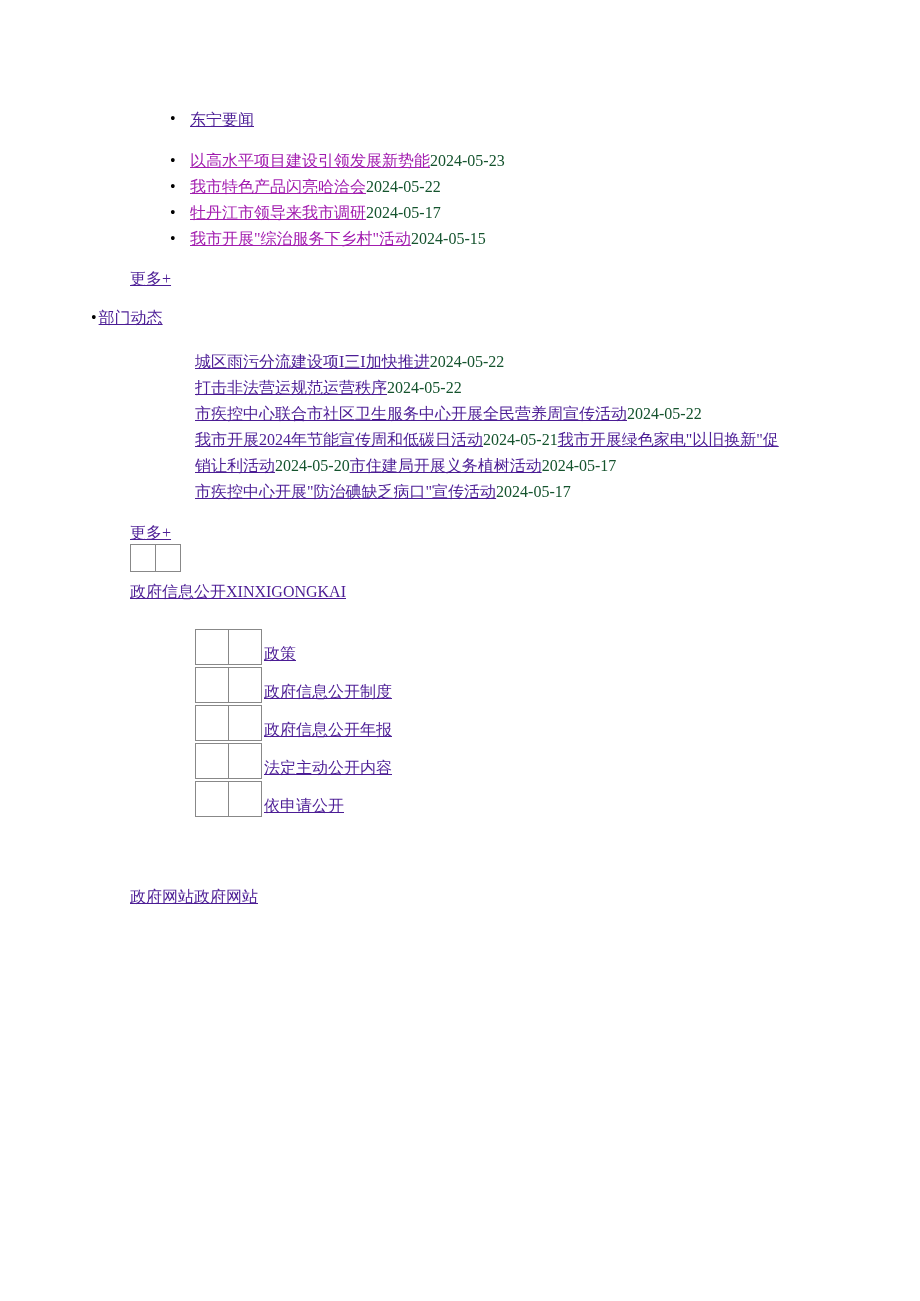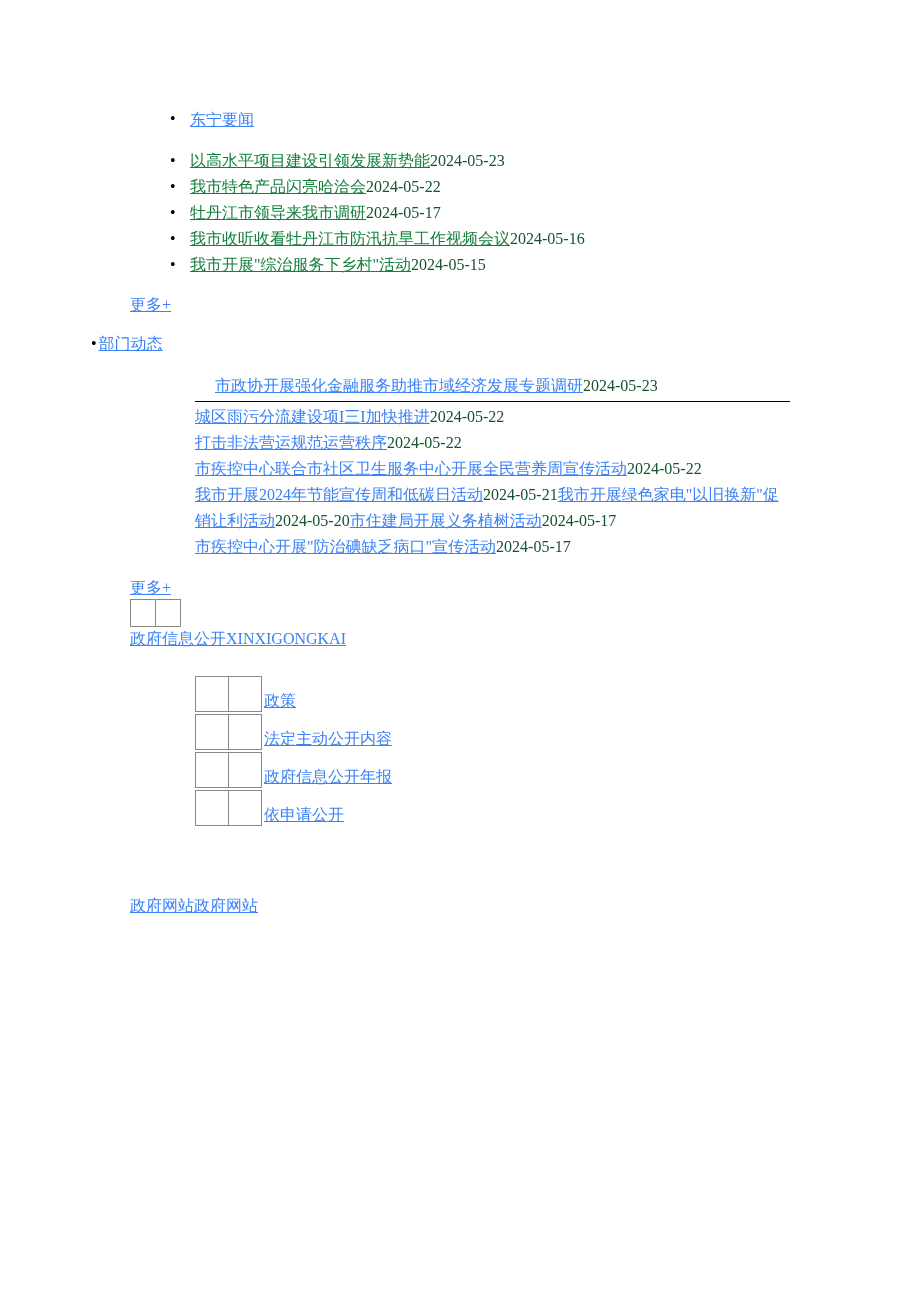--- a/index.html
+++ b/index.html
@@ -8,21 +8,21 @@
       box-sizing: border-box;
     }
     body {
       font-family: "SimSun", "宋体", serif;
       font-size: 16px;
       background: #fff;
       padding: 0;
       width: 920px;
     }
     a {
-      color: #3b82f6;
+      color: #4c1d95;
       text-decoration: underline;
     }
     .tab-section {
       margin-left: 170px;
       margin-top: 110px;
     }
     .tab-header {
       list-style: none;
       margin-bottom: 18px;
     }
@@ -45,21 +45,21 @@
       line-height: 24px;
       margin-bottom: 2px;
     }
     .news-list li::before {
       content: "•";
       position: absolute;
       left: 0;
       color: #000;
     }
     .news-list a {
-      color: #15803d;
+      color: #a21caf;
     }
     .date {
       color: #14532d;
       text-decoration: none;
       display: inline;
     }
     .more-link {
       margin-left: 130px;
       margin-top: 18px;
       margin-bottom: 18px;
@@ -100,21 +100,21 @@
     .small-box {
       width: 26px;
       height: 28px;
       border: 1px solid #888;
     }
     .small-box + .small-box {
       margin-left: -1px;
     }
     .info-open-title {
       margin-left: 130px;
-      margin-top: 2px;
+      margin-top: 10px;
       margin-bottom: 24px;
       text-decoration: underline;
     }
     .info-open-list {
       margin-left: 195px;
       list-style: none;
     }
     .info-open-list li {
       display: flex;
       align-items: flex-end;
@@ -146,37 +146,33 @@
 <body>
 
 <div class="tab-section">
   <ul class="tab-header">
     <li><a href="#">东宁要闻</a></li>
   </ul>
   <ul class="news-list">
     <li><a href="#">以高水平项目建设引领发展新势能</a><span class="date">2024-05-23</span></li>
     <li><a href="#">我市特色产品闪亮哈洽会</a><span class="date">2024-05-22</span></li>
     <li><a href="#">牡丹江市领导来我市调研</a><span class="date">2024-05-17</span></li>
-    <li><a href="#">我市收听收看牡丹江市防汛抗旱工作视频会议</a><span class="date">2024-05-16</span></li>
     <li><a href="#">我市开展"综治服务下乡村"活动</a><span class="date">2024-05-15</span></li>
   </ul>
 </div>
 
 <a href="#" class="more-link">更多+</a>
 
 <div class="dept-tab">
   <span class="dept-tab-header"><a href="#">部门动态</a></span>
 </div>
 
 <div style="height:18px"></div>
 
 <div class="dept-news">
-  <div class="dept-news-first">
-    <a href="#">市政协开展强化金融服务助推市域经济发展专题调研</a><span class="date">2024-05-23</span>
-  </div>
   <div class="dept-news-rest">
     <a href="#">城区雨污分流建设项I三I加快推进</a><span class="date">2024-05-22</span><br>
     <a href="#">打击非法营运规范运营秩序</a><span class="date">2024-05-22</span><br>
     <a href="#">市疾控中心联合市社区卫生服务中心开展全民营养周宣传活动</a><span class="date">2024-05-22</span><br>
     <a href="#">我市开展2024年节能宣传周和低碳日活动</a><span class="date">2024-05-21</span><a href="#">我市开展绿色家电"以旧换新"促销让利活动</a><span class="date">2024-05-20</span><a href="#">市住建局开展义务植树活动</a><span class="date">2024-05-17</span><br>
     <a href="#">市疾控中心开展"防治碘缺乏病口"宣传活动</a><span class="date">2024-05-17</span>
   </div>
 </div>
 
 <a href="#" class="more-link2">更多+</a>
@@ -192,26 +188,31 @@
 
 <ul class="info-open-list">
   <li>
       <span class="info-box"></span>
       <span class="info-box2"></span>
       <a href="#">政策</a>
     </li>
   <li>
       <span class="info-box"></span>
       <span class="info-box2"></span>
+      <a href="#">政府信息公开制度</a>
+    </li>
+  <li>
+      <span class="info-box"></span>
+      <span class="info-box2"></span>
+      <a href="#">政府信息公开年报</a>
+    </li>
+  <li>
+      <span class="info-box"></span>
+      <span class="info-box2"></span>
       <a href="#">法定主动公开内容</a>
-    </li>
-  <li>
-      <span class="info-box"></span>
-      <span class="info-box2"></span>
-      <a href="#">政府信息公开年报</a>
     </li>
   <li>
       <span class="info-box"></span>
       <span class="info-box2"></span>
       <a href="#">依申请公开</a>
     </li>
 </ul>
 
 <div class="gov-site">
   <a href="#">政府网站</a><a href="#">政府网站</a>

